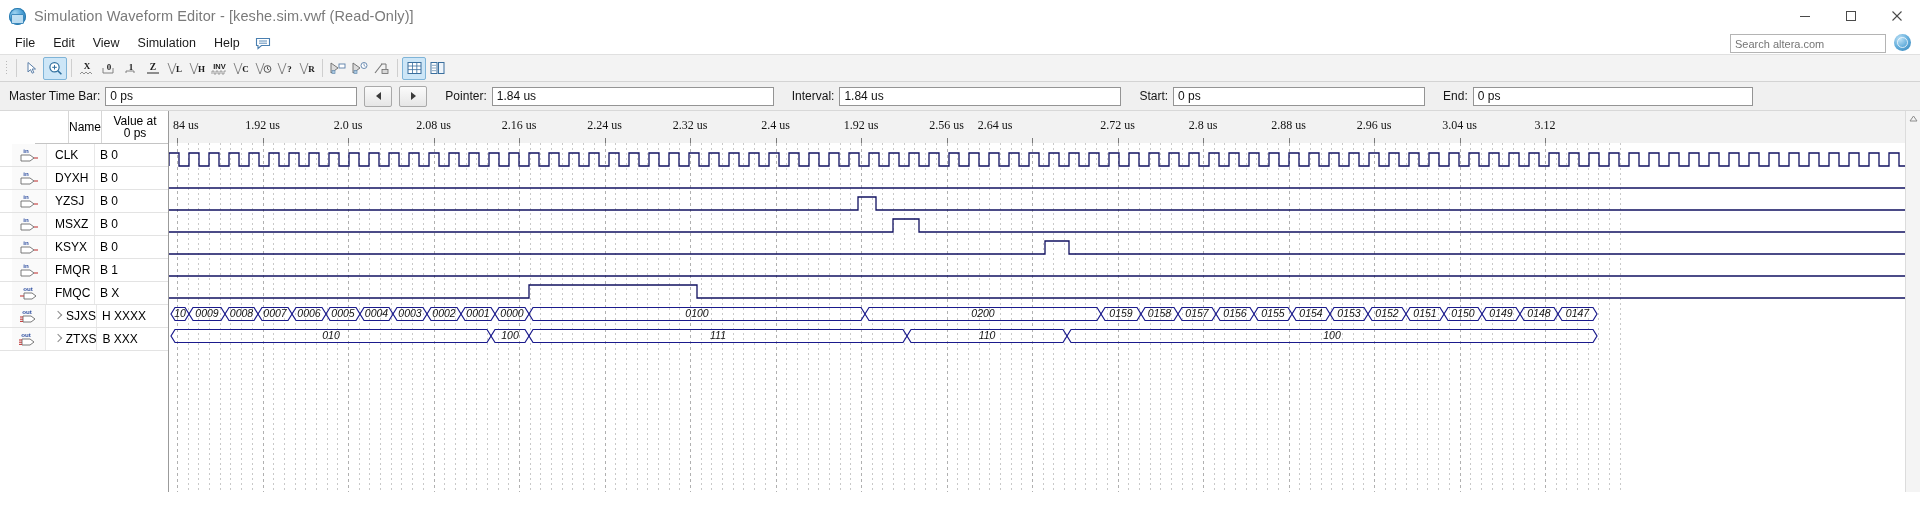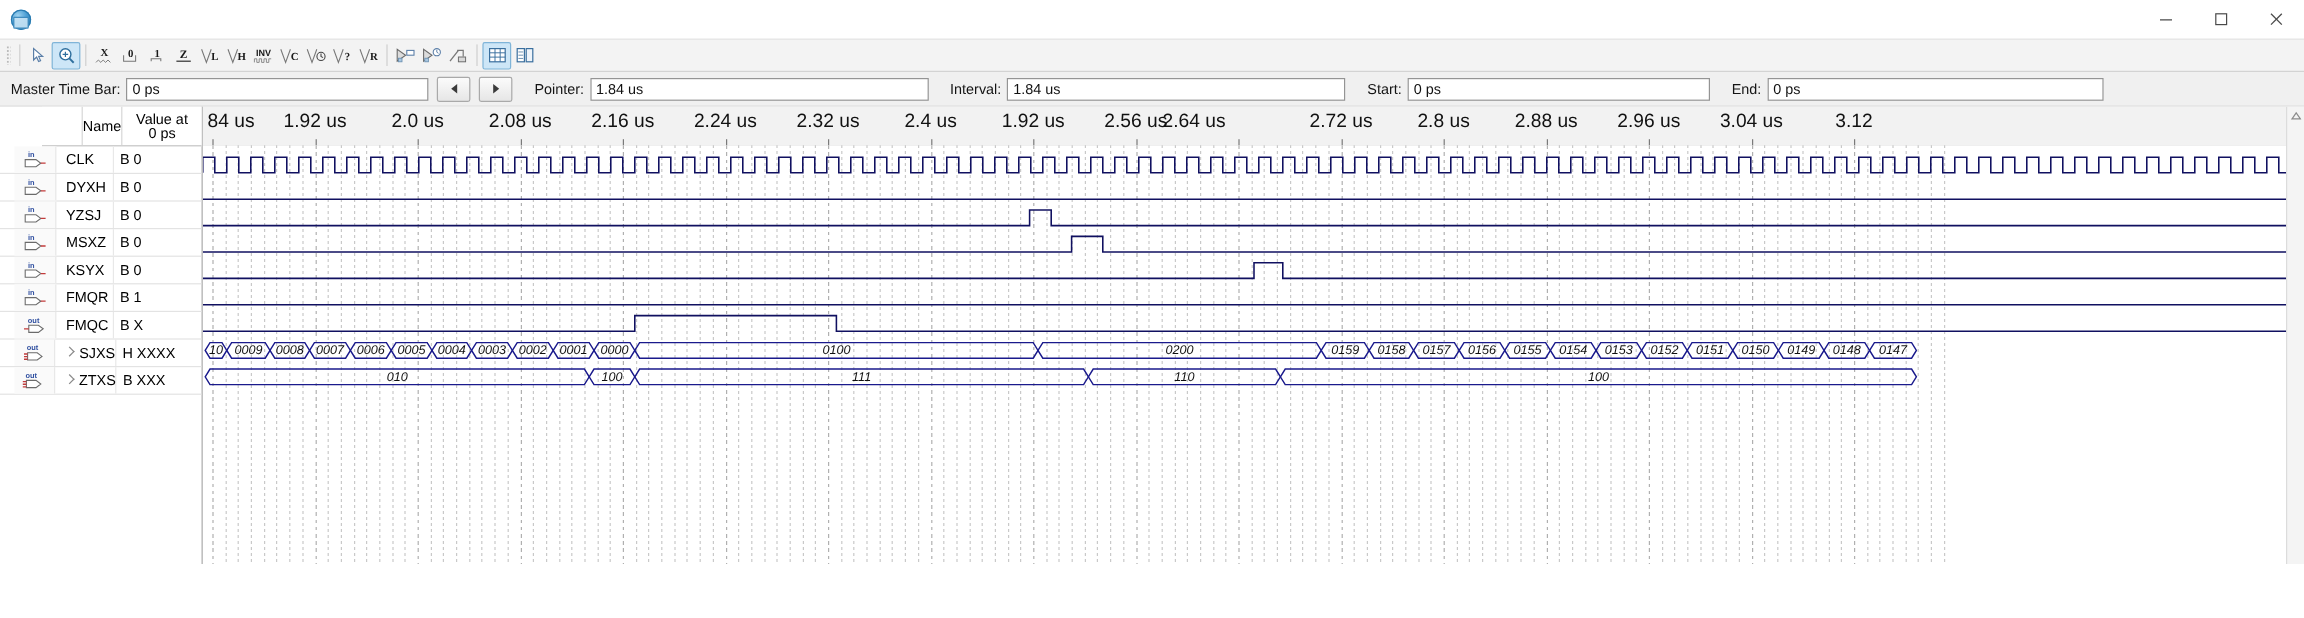--- a/index.html
+++ b/index.html
@@ -161,22 +161,23 @@
     transform: rotate(-45deg);
   }
 
   
   .wavepane { flex:1; position:relative; overflow:hidden; background:#fff; }
   .ruler {
     height:32px; background:#f2f2f2; position:relative;
     border-bottom:1px solid #9b9b9b;
   }
   .tick-lbl {
-    position:absolute; bottom:10px; font-size:16px; color:#111; transform:translateX(-50%);
+    position:absolute; bottom:10px; font-size:12px; color:#111; transform:translateX(-50%);
     white-space:nowrap;
+    font-family:Liberation Serif, serif;
   }
   .tick-mark {
     position:absolute; bottom:0; width:1px; height:5px; background:#7a7a7a;
   }
   .wave-body { position:absolute; top:32px; left:0; right:0; bottom:0; background:#fff; }
   .grid-v {
     position:absolute; top:0; bottom:0; width:1px;
     background: repeating-linear-gradient(to bottom,#c9c9c9 0 2px, transparent 2px 5px);
   }
   .grid-major { background: repeating-linear-gradient(to bottom,#b0b0b0 0 3px, transparent 3px 6px); }
@@ -196,40 +197,59 @@
     font-size:11px; color:#dedede; letter-spacing:1px;
   }
 </style>
 </head>
 <body>
 
 <div id="app">
 
   <div class="titlebar">
     <div class="app-icon"></div>
+    <div class="title-text">Simulation Waveform Editor - [keshe.sim.vwf (Read-Only)]</div>
     <div class="winbtns">
       <div class="winbtn">
         <svg width="12" height="12" viewBox="0 0 12 12">
             <line x1="1" y1="6.5" x2="11" y2="6.5" stroke="#4a4a4a" stroke-width="1"></line>
           </svg>
       </div>
       <div class="winbtn">
         <svg width="12" height="12" viewBox="0 0 12 12">
             <rect x="1.5" y="1.5" width="9" height="9" fill="none" stroke="#4a4a4a" stroke-width="1"></rect>
           </svg>
       </div>
       <div class="winbtn">
         <svg width="12" height="12" viewBox="0 0 12 12">
             <line x1="1.5" y1="1.5" x2="10.5" y2="10.5" stroke="#4a4a4a" stroke-width="1.1"></line>
             <line x1="10.5" y1="1.5" x2="1.5" y2="10.5" stroke="#4a4a4a" stroke-width="1.1"></line>
           </svg>
       </div>
     </div>
   </div>
 
+  <div class="menubar">
+    <div class="menu-item">File</div>
+    <div class="menu-item">Edit</div>
+    <div class="menu-item">View</div>
+    <div class="menu-item">Simulation</div>
+    <div class="menu-item">Help</div>
+    <div class="menu-icon-bubble">
+      <svg width="17" height="15" viewBox="0 0 17 15">
+        <path d="M1.5 2.5 h13 v7 h-8 l-3.5 3 v-3 h-1.5 z" fill="#ffffff" stroke="#4a7fb0" stroke-width="1.1"></path>
+        <line x1="4" y1="5" x2="12" y2="5" stroke="#4a7fb0" stroke-width="0.9"></line>
+        <line x1="4" y1="7.2" x2="12" y2="7.2" stroke="#4a7fb0" stroke-width="0.9"></line>
+      </svg>
+    </div>
+    <div class="search-wrap">
+      <input type="text" placeholder="Search altera.com" style="">
+    </div>
+    <div class="help-globe"></div>
+  </div>
 
   <div class="toolbar">
     <div class="grip"></div>
     <div class="tsep"></div>
 
     <div class="tbtn">
       <svg width="14" height="14" viewBox="0 0 14 14">
           <path d="M3 1.5 L3 11 L5.5 8.6 L7.2 12.2 L8.8 11.5 L7.2 8 L10.5 8 Z" fill="#fff" stroke="#5b7fa8" stroke-width="1"></path>
         </svg>
     </div>

